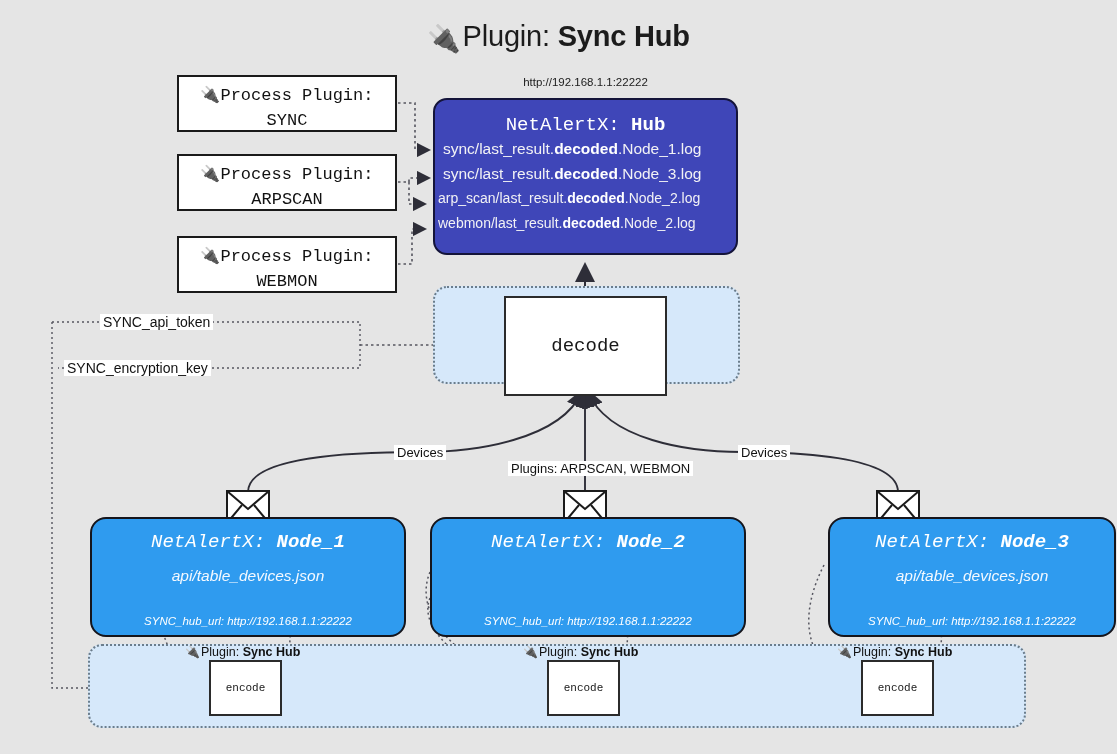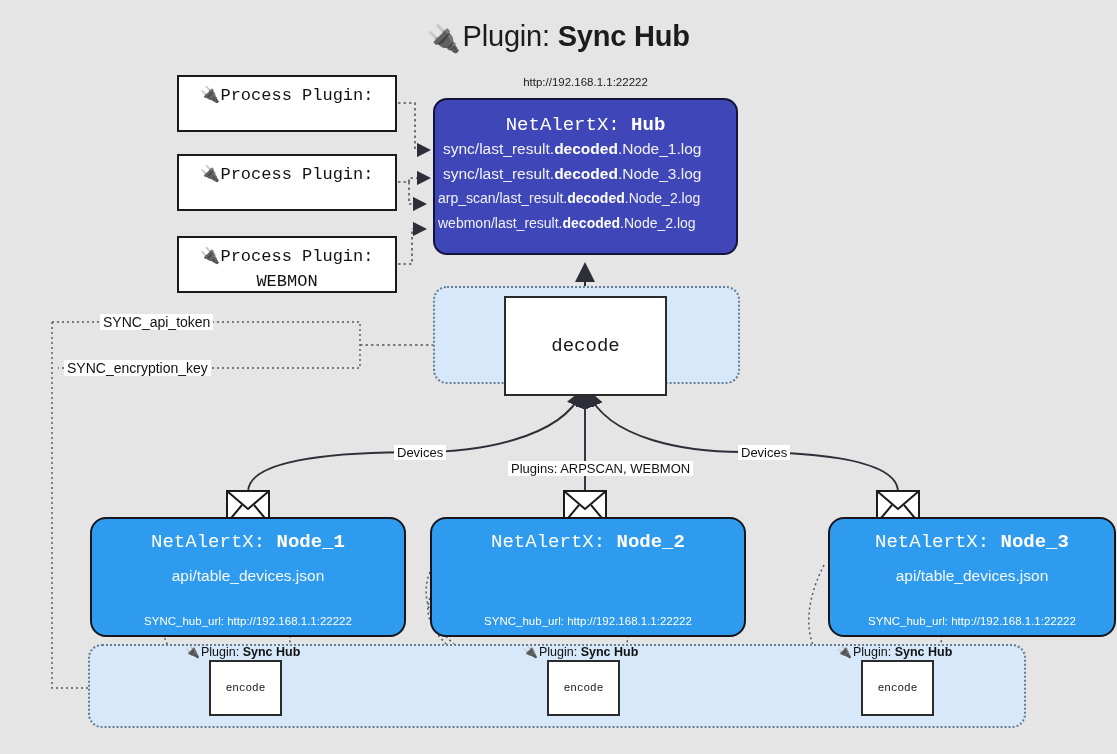--- a/index.html
+++ b/index.html
@@ -139,20 +139,21 @@
   }
 
   
   .node {
     background: #2f9bef;
     border: 2px solid #15151c;
     border-radius: 16px;
     box-sizing: border-box;
     color: #ffffff;
     overflow: hidden;
+    font-style: italic;
   }
   .node .node-title {
     font-family: "Liberation Mono", monospace;
     font-size: 19px;
     text-align: center;
     margin-top: 12px;
   }
   .node .node-title b { font-weight: bold; }
   .node .node-line {
     font-size: 15.5px;
@@ -253,24 +254,26 @@
     <path d="M430,572 C410,620 470,672 542,687" fill="none" stroke="#55555f" stroke-width="1.5" stroke-dasharray="2 3" marker-end="url(#ah)"></path>
     <path d="M430,598 C416,632 472,676 542,689" fill="none" stroke="#55555f" stroke-width="1.5" stroke-dasharray="2 3"></path>
 
     <path d="M933,676 C952,640 938,560 902,522" fill="none" stroke="#55555f" stroke-width="1.5" stroke-dasharray="2 3" marker-end="url(#ah)"></path>
 
     <path d="M824,565 C800,612 800,662 856,687" fill="none" stroke="#55555f" stroke-width="1.5" stroke-dasharray="2 3" marker-end="url(#ah)"></path>
   </svg>
 
   <div class="proc-box abs" style="left:177px; top:75px; width:220px; height:57px;">
     <span class="l1"><span class="plug">🔌</span><span>Process Plugin:</span></span>
+    <span class="l2">SYNC</span>
   </div>
 
   <div class="proc-box abs" style="left:177px; top:154px; width:220px; height:57px;">
     <span class="l1"><span class="plug">🔌</span><span>Process Plugin:</span></span>
+    <span class="l2">ARPSCAN</span>
   </div>
 
   <div class="proc-box abs" style="left:177px; top:236px; width:220px; height:57px;">
     <span class="l1"><span class="plug">🔌</span><span>Process Plugin:</span></span>
     <span class="l2">WEBMON</span>
   </div>
 
   <div id="hub-url" class="abs">http://192.168.1.1:22222</div>
 
   <div id="hub" class="abs">

